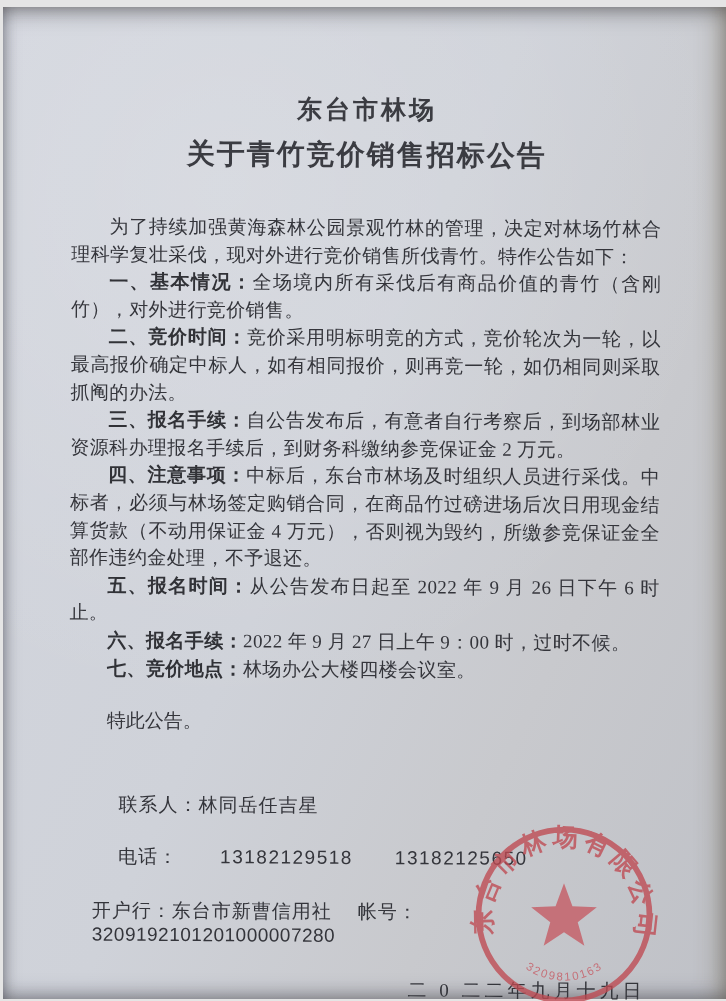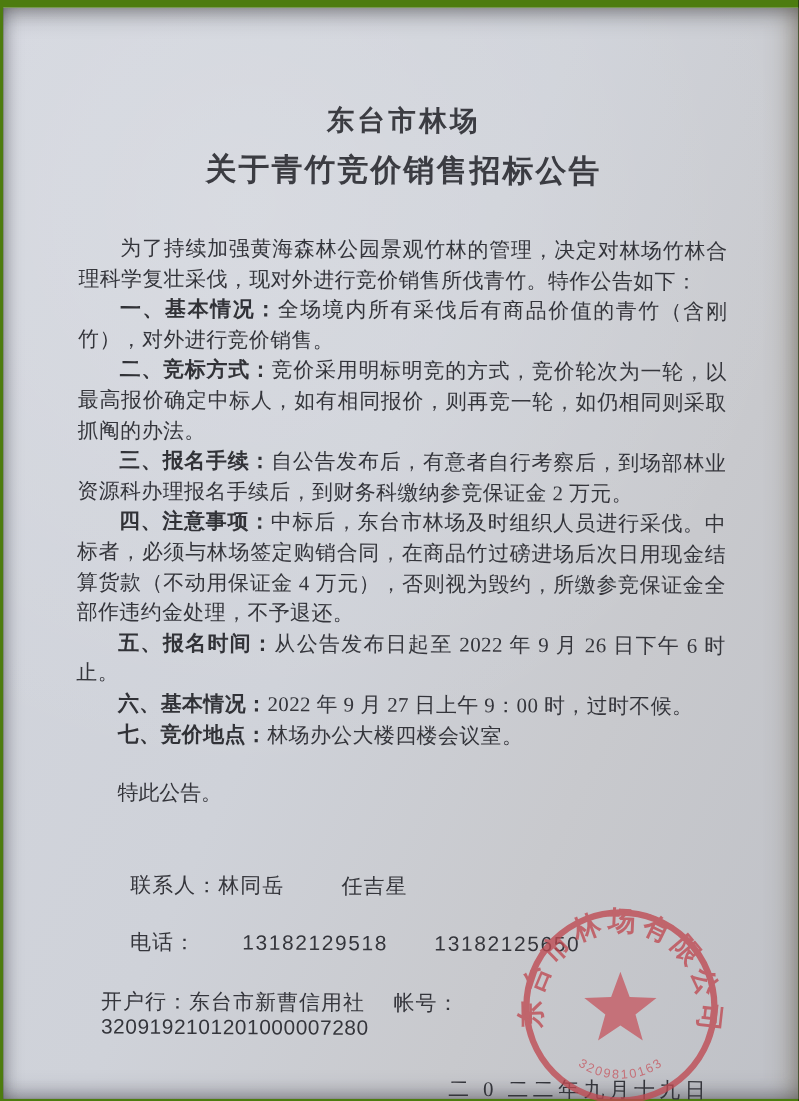--- a/index.html
+++ b/index.html
@@ -1,18 +1,18 @@
 <!DOCTYPE html>
 <html><head>
 <meta charset="utf-8">
 <style>
   html,body{margin:0;padding:0;background:#101014;}
   .photo{
     position:relative;width:726px;height:1001px;overflow:hidden;
-    background:#4d7c0f;
+    background:#e5e5e5;
     font-family:"Liberation Serif","DejaVu Serif",serif;
   }
   .page{
     position:absolute;left:3px;top:7px;right:0;bottom:2px;
     background:
       radial-gradient(120% 90% at 30% 18%, rgba(255,255,255,.16), rgba(0,0,0,0) 60%),
       linear-gradient(115deg,#d3d6de 0%,#cfd2d9 45%,#c8c9cd 72%,#bfc1c7 100%);
     box-shadow:
       inset -16px 0 24px -10px rgba(95,85,60,.45),
       inset 10px 0 18px -12px rgba(40,40,50,.55),
@@ -33,21 +33,21 @@
   .t2{padding-top:10px;font-size:28px;letter-spacing:2px;}
   .doc{margin-top:40px;font-size:19px;line-height:27.6px;letter-spacing:.4px;text-align:justify;}
   .para{margin:0;text-indent:2em;}
   .lbl{
     font-family:"Liberation Sans","DejaVu Sans",sans-serif;
     font-weight:700;color:#313237;
   }
   .closing{margin:26px 0 0 0;text-indent:2em;font-size:19px;}
   .line{font-size:19px;letter-spacing:1px;}
   .contact{margin-top:58px;padding-left:50px;}
-  .contact .name2{margin-left:52px;}
+  .contact .name2{}
   .phone{margin-top:26px;padding-left:50px;font-family:"Liberation Sans","DejaVu Sans",sans-serif;}
   .phone .num1{margin-left:42px;letter-spacing:1.5px;}
   .phone .num2{margin-left:42px;letter-spacing:1.5px;}
   .bank{margin-top:28px;padding-left:24px;}
   .bank .acct-lbl{margin-left:26px;}
   .bank .acct-num{font-family:"Liberation Sans","DejaVu Sans",sans-serif;letter-spacing:.5px;}
   .date{margin-top:30px;text-align:right;padding-right:12px;font-size:19px;letter-spacing:4px;}
   .seal{
     position:absolute;left:465px;top:812px;width:192px;height:192px;
     opacity:.78;pointer-events:none;
@@ -61,29 +61,29 @@
 
     <div class="content">
       <h1 class="t1">东台市林场</h1>
       <h2 class="t2">关于青竹竞价销售招标公告</h2>
 
       <div class="doc">
         <p class="para"><span>为了持续加强黄海森林公园景观竹林的管理，决定对林场竹林合理科学复壮采伐，现对外进行竞价销售所伐青竹。特作公告如下：</span></p>
 
         <p class="para"><span class="lbl">一、基本情况：</span><span>全场境内所有采伐后有商品价值的青竹（含刚竹），对外进行竞价销售。</span></p>
 
-        <p class="para"><span class="lbl">二、竞标方式：</span><span>竞价采用明标明竞的方式，竞价轮次为一轮，以最高报价确定中标人，如有相同报价，则再竞一轮，如仍相同则采取抓阄的办法。</span></p>
+        <p class="para"><span class="lbl">二、竞价时间：</span><span>竞价采用明标明竞的方式，竞价轮次为一轮，以最高报价确定中标人，如有相同报价，则再竞一轮，如仍相同则采取抓阄的办法。</span></p>
 
         <p class="para"><span class="lbl">三、报名手续：</span><span>自公告发布后，有意者自行考察后，到场部林业资源科办理报名手续后，到财务科缴纳参竞保证金 2 万元。</span></p>
 
         <p class="para"><span class="lbl">四、注意事项：</span><span>中标后，东台市林场及时组织人员进行采伐。中标者，必须与林场签定购销合同，在商品竹过磅进场后次日用现金结算货款（不动用保证金 4 万元），否则视为毁约，所缴参竞保证金全部作违约金处理，不予退还。</span></p>
 
         <p class="para"><span class="lbl">五、报名时间：</span><span>从公告发布日起至 2022 年 9 月 26 日下午 6 时止。</span></p>
 
-        <p class="para"><span class="lbl">六、基本情况：</span><span>2022 年 9 月 27 日上午 9：00 时，过时不候。</span></p>
+        <p class="para"><span class="lbl">六、报名手续：</span><span>2022 年 9 月 27 日上午 9：00 时，过时不候。</span></p>
 
         <p class="para"><span class="lbl">七、竞价地点：</span><span>林场办公大楼四楼会议室。</span></p>
       </div>
 
       <p class="closing">特此公告。</p>
 
       <div class="line contact">
         <span>联系人：</span><span>林同岳</span><span class="name2">任吉星</span>
       </div>
 

